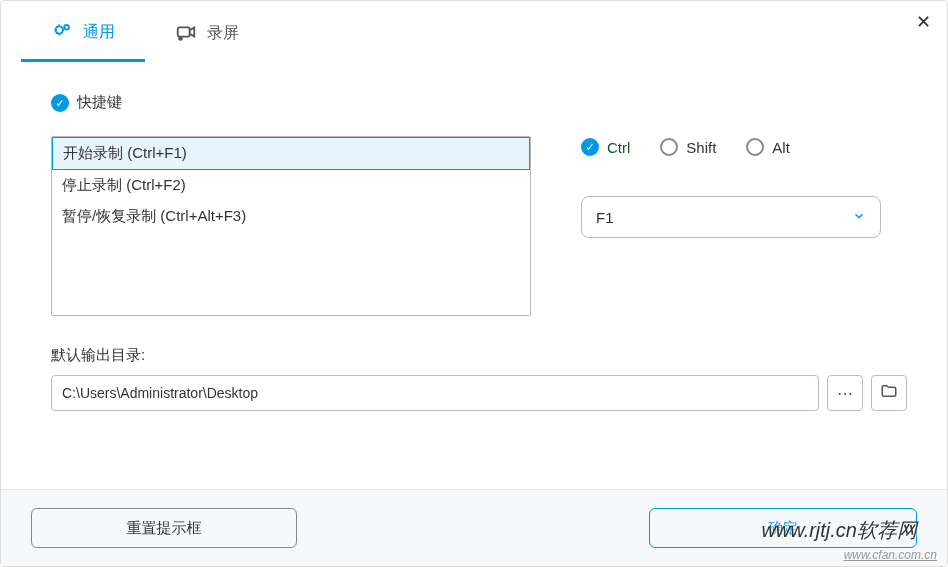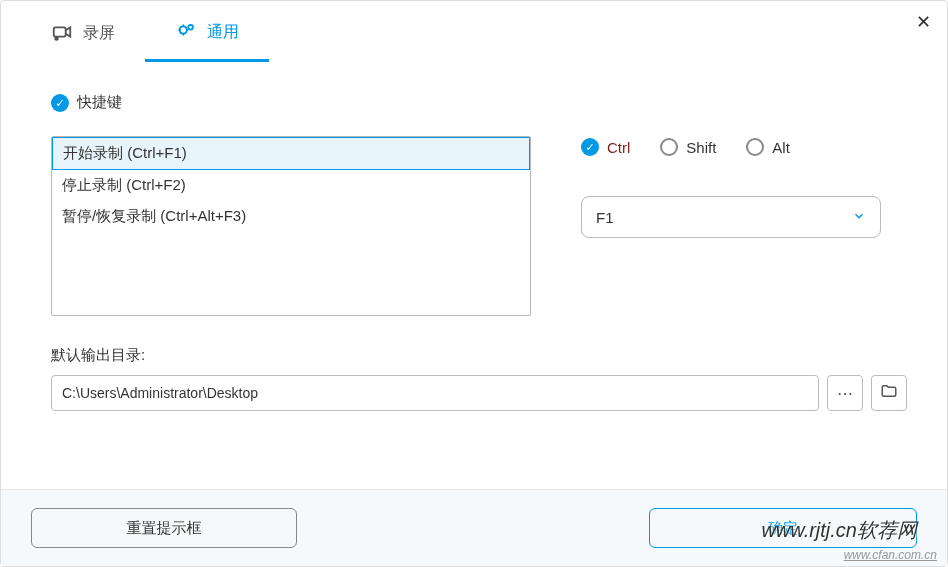--- a/index.html
+++ b/index.html
@@ -137,21 +137,21 @@
     .modifier.checked .radio-circle {
       border: none;
       background: #0099e5;
     }
     .modifier.checked .radio-circle::after {
       content: "✓";
       color: white;
       font-size: 11px;
     }
     .modifier.checked .mod-label {
-      color: #7f1d1d;
+      color: #14532d;
     }
     .key-select {
       width: 300px;
       height: 42px;
       border: 1px solid #bbb;
       border-radius: 8px;
       display: flex;
       align-items: center;
       justify-content: space-between;
       padding: 0 14px;
@@ -247,39 +247,39 @@
       text-decoration: underline;
     }
   </style>
 </head>
 <body>
 
 <div class="window">
   <div class="close-btn">✕</div>
 
   <div class="tabs">
+    <div class="tab active">
+      <span class="tab-icon">
+        <svg viewBox="0 0 24 24" fill="none" stroke="#0099e5" stroke-width="2">
+          <circle cx="9" cy="12" r="4"></circle>
+          <circle cx="17" cy="9" r="2.5"></circle>
+          <path d="M9 6v2M9 16v2M4 12h2M14 12h-1M5.5 8.5l1.5 1M12.5 15l-1-1M5.5 15.5l1.5-1M12.5 9l-1 1"></path>
+        </svg>
+      </span>
+      <span>通用</span>
+    </div>
     <div class="tab">
       <span class="tab-icon">
         <svg viewBox="0 0 24 24" fill="none" stroke="#555" stroke-width="2">
           <rect x="3" y="7" width="13" height="10" rx="2"></rect>
           <path d="M16 10l5-3v10l-5-3"></path>
           <circle cx="6" cy="19" r="1.5" fill="#555"></circle>
         </svg>
       </span>
       <span>录屏</span>
-    </div>
-    <div class="tab active">
-      <span class="tab-icon">
-        <svg viewBox="0 0 24 24" fill="none" stroke="#0099e5" stroke-width="2">
-          <circle cx="9" cy="12" r="4"></circle>
-          <circle cx="17" cy="9" r="2.5"></circle>
-          <path d="M9 6v2M9 16v2M4 12h2M14 12h-1M5.5 8.5l1.5 1M12.5 15l-1-1M5.5 15.5l1.5-1M12.5 9l-1 1"></path>
-        </svg>
-      </span>
-      <span>通用</span>
     </div>
   </div>
 
   <div class="content">
     <div class="section-header">
       <span class="check-icon"></span>
       <span class="section-title">快捷键</span>
     </div>
 
     <div class="main-row">

